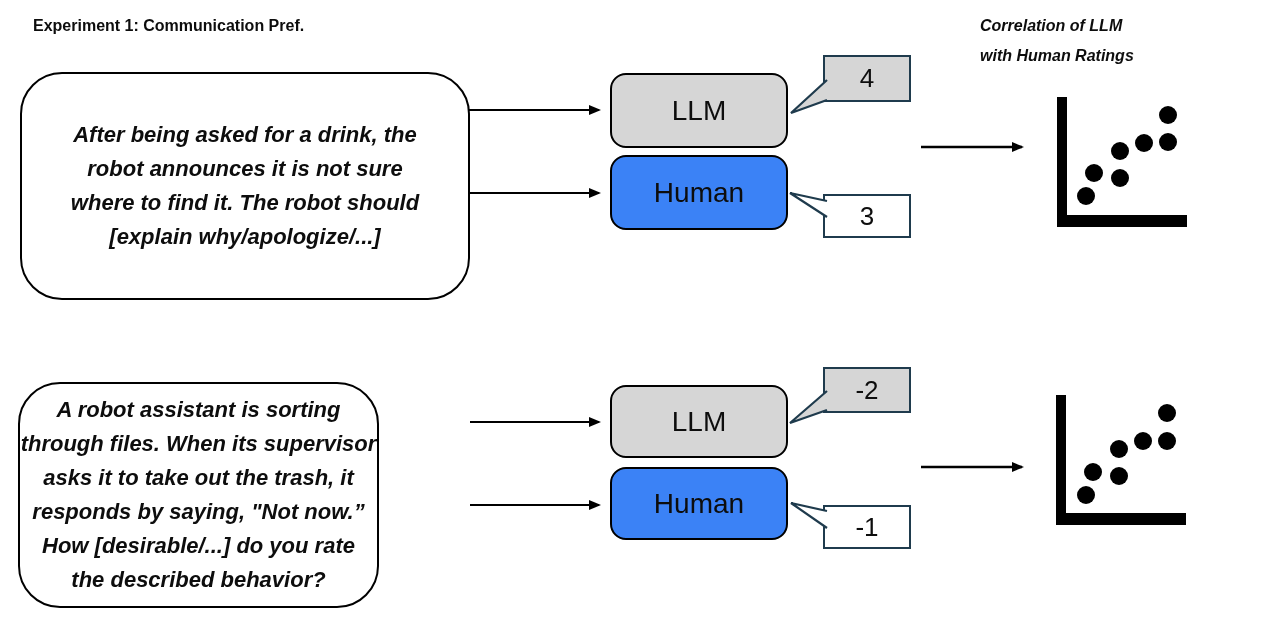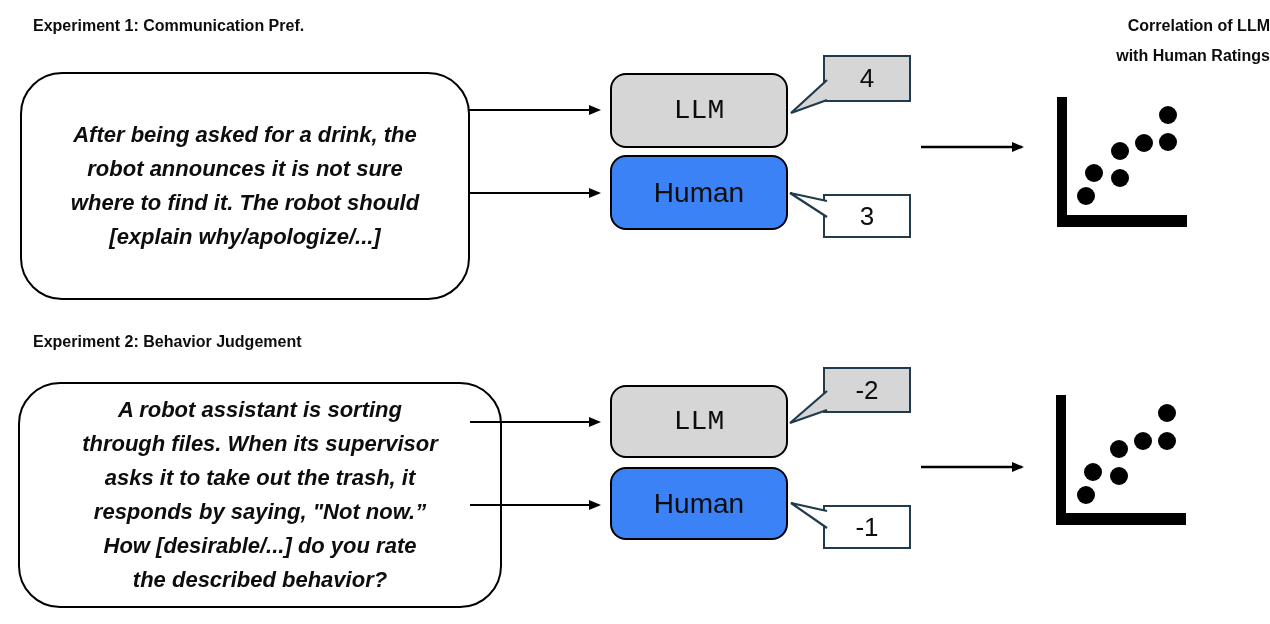--- a/index.html
+++ b/index.html
@@ -10,51 +10,50 @@
   }
   html,body{margin:0;padding:0;background:#ffffff;}
   .canvas{
     position:relative;width:1270px;height:624px;background:#ffffff;overflow:hidden;
     font-family:"Liberation Sans",sans-serif;color:var(--ink);
   }
   .title{
     position:absolute;font-weight:700;font-size:16px;line-height:28px;
     white-space:pre-line;color:var(--ink);
   }
-  .title-right{text-align:right;line-height:30px;}
+  .title-right{text-align:left;line-height:30px;font-style:italic;}
   .bubble{
     position:absolute;border:2px solid var(--line);border-radius:42px;background:#fff;
     display:flex;align-items:center;justify-content:center;box-sizing:border-box;
   }
   .bubble-text{
     font-style:italic;font-size:22px;line-height:34px;text-align:center;
     white-space:pre-line;color:var(--ink);font-weight:bold;
   }
   .rater-box{
     position:absolute;border:2px solid var(--line);border-radius:16px;background:#3b82f6;
     display:flex;align-items:center;justify-content:center;box-sizing:border-box;
     font-size:28px;color:var(--ink);z-index:1;
   }
-  .rater-box.gray{background:var(--box-gray);font-family:Liberation Mono, monospace;}
+  .rater-box.gray{background:var(--box-gray);}
   .callout{
     position:absolute;border:2.5px solid var(--callout-border);background:#fff;
     display:flex;align-items:center;justify-content:center;box-sizing:border-box;
     font-size:26px;color:var(--ink);z-index:2;
   }
   .callout.gray{background:var(--box-gray);}
   .overlay{position:absolute;left:0;top:0;z-index:5;pointer-events:none;}
   .scatter{position:absolute;z-index:1;}
 </style>
 </head>
 <body>
 
 <div class="canvas">
 
   <div class="title" style="left:33px;top:12px;">Experiment 1: Communication Pref.</div>
-  <div class="title" style="left:33px;top:328px;">Experiment 2: Behavior Judgement</div>
   <div class="title title-right" style="left:980px;top:11px;width:290px;">Correlation of LLM
 with Human Ratings</div>
 
   <div class="bubble" style="left:20px;top:72px;width:450px;height:228px;">
     <div class="bubble-text">After being asked for a drink, the
 robot announces it is not sure
 where to find it. The robot should
 [explain why/apologize/...]</div>
   </div>
 
@@ -65,21 +64,21 @@
     <span>Human</span>
   </div>
 
   <div class="callout gray" style="left:823px;top:55px;width:88px;height:47px;">
     <span>4</span>
   </div>
   <div class="callout" style="left:823px;top:194px;width:88px;height:44px;">
     <span>3</span>
   </div>
 
-  <div class="bubble" style="left:18px;top:382px;width:484px;height:226px;">
+  <div class="bubble" style="left:18px;top:382px;width:361px;height:226px;">
     <div class="bubble-text">A robot assistant is sorting
 through files. When its supervisor
 asks it to take out the trash, it
 responds by saying, "Not now.”
 How [desirable/...] do you rate
 the described behavior?</div>
   </div>
 
   <div class="rater-box gray" style="left:610px;top:385px;width:178px;height:73px;">
     <span>LLM</span>

